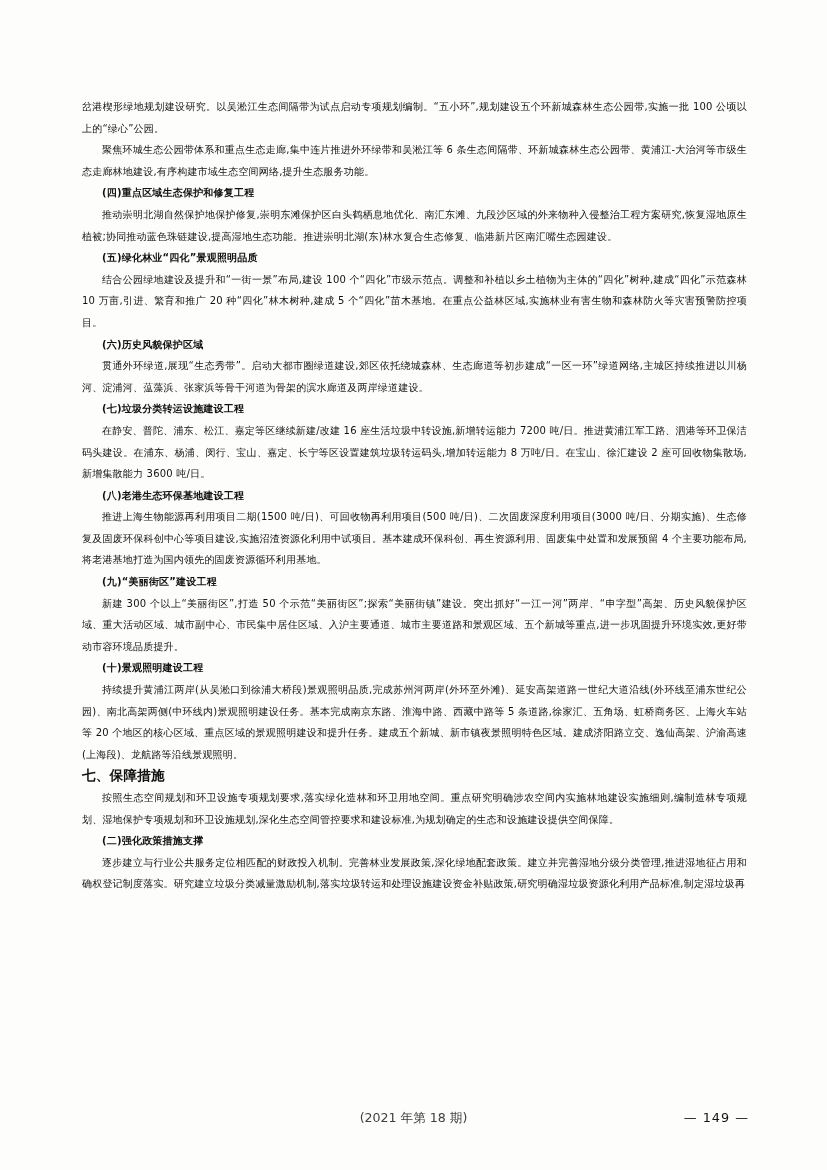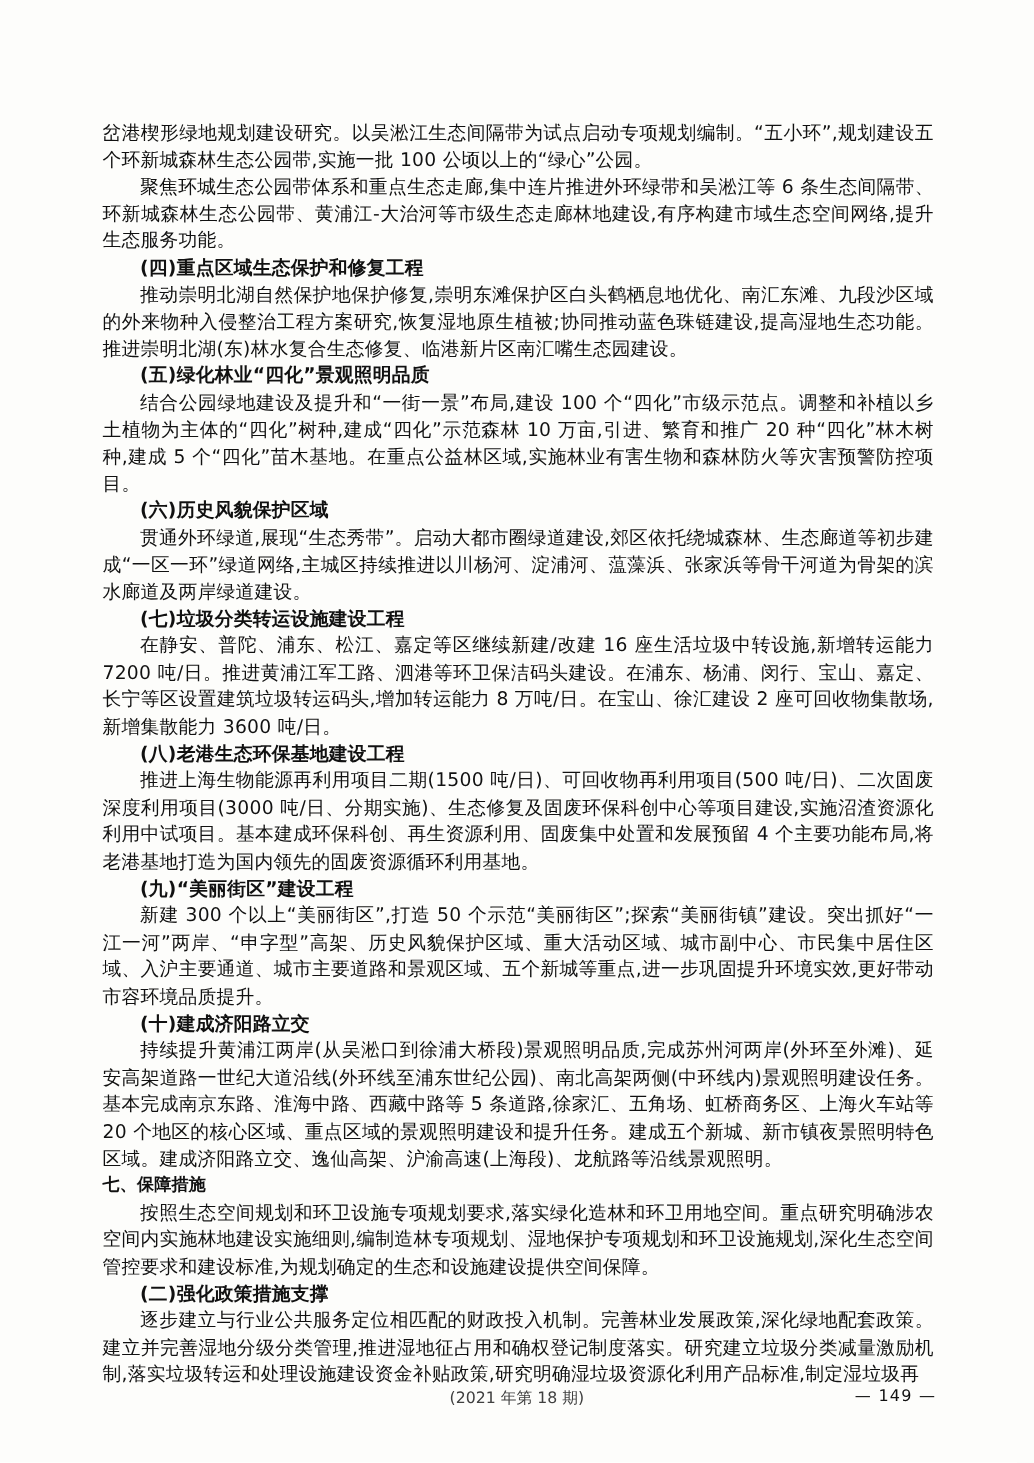--- a/index.html
+++ b/index.html
@@ -22,21 +22,21 @@
     overflow: hidden;
   }
   .content {
     position: absolute;
     left: 82px;
     top: 96px;
     width: 665px;
   }
   p {
     margin: 0;
-    font-size: 15px;
+    font-size: 10px;
     line-height: 21.6px;
     text-align: justify;
     text-justify: inter-ideograph;
     letter-spacing: 0.2px;
   }
   p.indent {
     text-indent: 2em;
   }
   p.heading {
     text-indent: 2em;
@@ -84,21 +84,21 @@
       <p class="heading">(五)绿化林业“四化”景观照明品质</p>
       <p class="indent">结合公园绿地建设及提升和“一街一景”布局,建设 100 个“四化”市级示范点。调整和补植以乡土植物为主体的“四化”树种,建成“四化”示范森林 10 万亩,引进、繁育和推广 20 种“四化”林木树种,建成 5 个“四化”苗木基地。在重点公益林区域,实施林业有害生物和森林防火等灾害预警防控项目。</p>
       <p class="heading">(六)历史风貌保护区域</p>
       <p class="indent">贯通外环绿道,展现“生态秀带”。启动大都市圈绿道建设,郊区依托绕城森林、生态廊道等初步建成“一区一环”绿道网络,主城区持续推进以川杨河、淀浦河、蕰藻浜、张家浜等骨干河道为骨架的滨水廊道及两岸绿道建设。</p>
       <p class="heading">(七)垃圾分类转运设施建设工程</p>
       <p class="indent">在静安、普陀、浦东、松江、嘉定等区继续新建/改建 16 座生活垃圾中转设施,新增转运能力 7200 吨/日。推进黄浦江军工路、泗港等环卫保洁码头建设。在浦东、杨浦、闵行、宝山、嘉定、长宁等区设置建筑垃圾转运码头,增加转运能力 8 万吨/日。在宝山、徐汇建设 2 座可回收物集散场,新增集散能力 3600 吨/日。</p>
       <p class="heading">(八)老港生态环保基地建设工程</p>
       <p class="indent">推进上海生物能源再利用项目二期(1500 吨/日)、可回收物再利用项目(500 吨/日)、二次固废深度利用项目(3000 吨/日、分期实施)、生态修复及固废环保科创中心等项目建设,实施沼渣资源化利用中试项目。基本建成环保科创、再生资源利用、固废集中处置和发展预留 4 个主要功能布局,将老港基地打造为国内领先的固废资源循环利用基地。</p>
       <p class="heading">(九)“美丽街区”建设工程</p>
       <p class="indent">新建 300 个以上“美丽街区”,打造 50 个示范“美丽街区”;探索“美丽街镇”建设。突出抓好“一江一河”两岸、“申字型”高架、历史风貌保护区域、重大活动区域、城市副中心、市民集中居住区域、入沪主要通道、城市主要道路和景观区域、五个新城等重点,进一步巩固提升环境实效,更好带动市容环境品质提升。</p>
-      <p class="heading">(十)建成济阳路立交</p>
+      <p class="heading">(十)景观照明建设工程</p>
       <p class="indent">持续提升黄浦江两岸(从吴淞口到徐浦大桥段)景观照明品质,完成苏州河两岸(外环至外滩)、延安高架道路一世纪大道沿线(外环线至浦东世纪公园)、南北高架两侧(中环线内)景观照明建设任务。基本完成南京东路、淮海中路、西藏中路等 5 条道路,徐家汇、五角场、虹桥商务区、上海火车站等 20 个地区的核心区域、重点区域的景观照明建设和提升任务。建成五个新城、新市镇夜景照明特色区域。建成济阳路立交、逸仙高架、沪渝高速(上海段)、龙航路等沿线景观照明。</p>
       <p class="section">七、保障措施</p>
       <p class="indent">按照生态空间规划和环卫设施专项规划要求,落实绿化造林和环卫用地空间。重点研究明确涉农空间内实施林地建设实施细则,编制造林专项规划、湿地保护专项规划和环卫设施规划,深化生态空间管控要求和建设标准,为规划确定的生态和设施建设提供空间保障。</p>
       <p class="heading">(二)强化政策措施支撑</p>
       <p class="indent">逐步建立与行业公共服务定位相匹配的财政投入机制。完善林业发展政策,深化绿地配套政策。建立并完善湿地分级分类管理,推进湿地征占用和确权登记制度落实。研究建立垃圾分类减量激励机制,落实垃圾转运和处理设施建设资金补贴政策,研究明确湿垃圾资源化利用产品标准,制定湿垃圾再</p>
     </div>
 
   <div class="footer">
     <div class="footer-center">(2021 年第 18 期)</div>
     <div class="footer-right">—  149  —</div>

